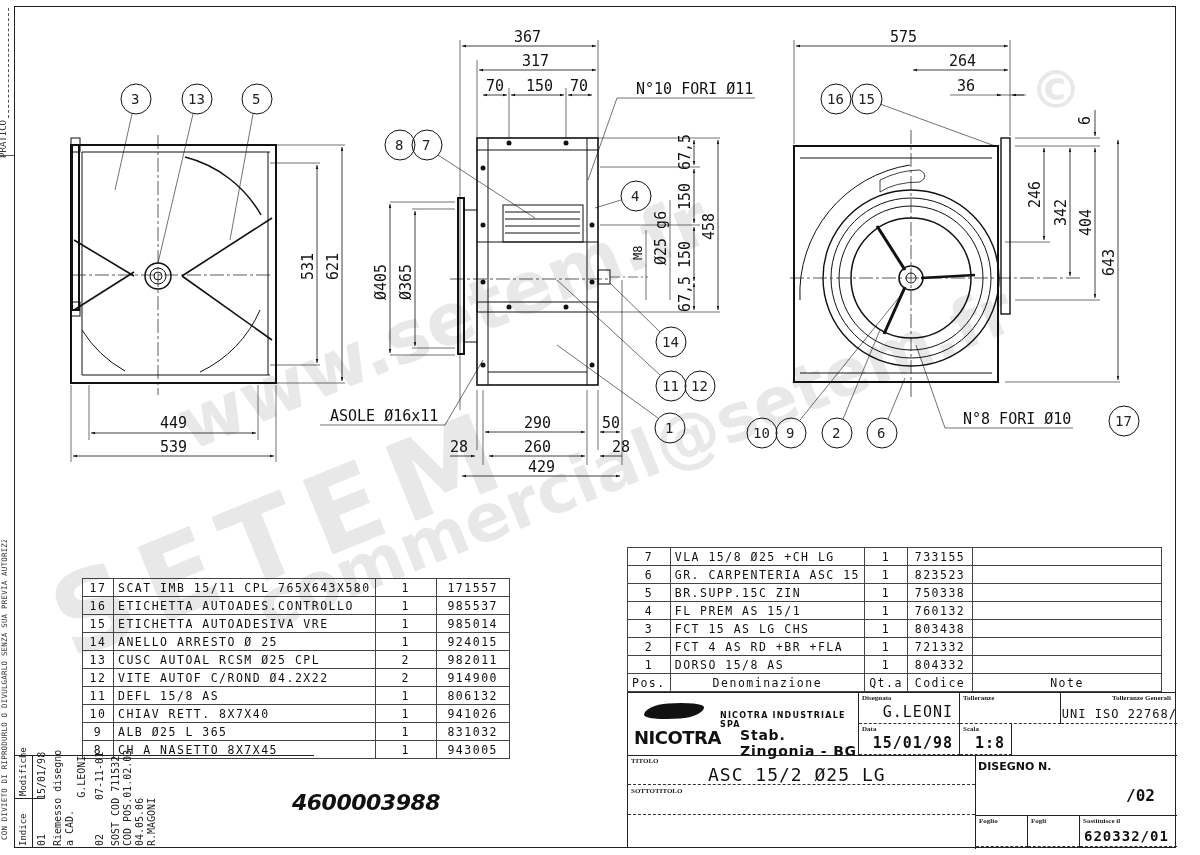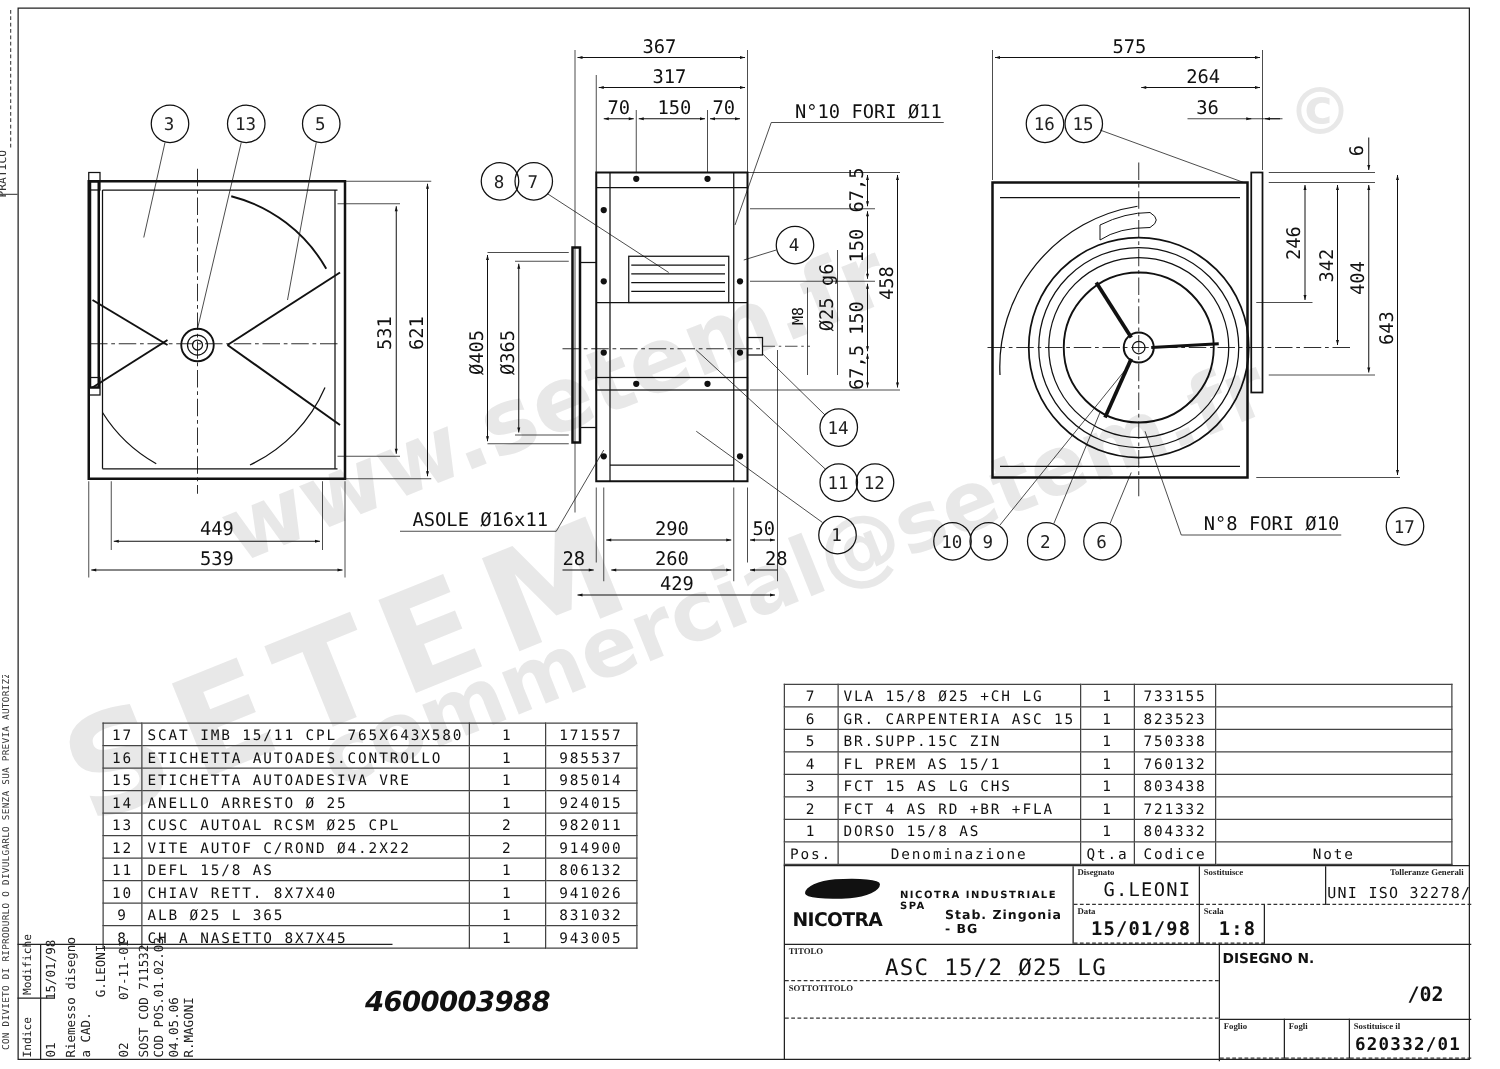--- a/index.html
+++ b/index.html
@@ -33,23 +33,23 @@
   .rev-line { position:absolute; background:#222; }
   .docnum { position:absolute; left:292px; top:790px; font-family:"DejaVu Sans","Liberation Sans",sans-serif; font-style:italic; font-weight:bold; font-size:22px; letter-spacing:-0.5px; }
 
   
   .tb { position:absolute; left:627px; top:692px; width:549px; height:156px; border-top:1.5px solid #222; border-left:1.5px solid #222; box-sizing:border-box; }
   .cell { position:absolute; box-sizing:border-box; }
   .lbl { position:absolute; left:3px; top:1px; font-size:7px; font-family:Liberation Serif, serif; font-weight:bold; color:#222; }
   .val { position:absolute; right:6px; bottom:2px; font-size:15px; letter-spacing:1px; }
   .dash { border-bottom:1px dashed #333; }
   .logo-wave { position:absolute; left:16px; top:10px; width:60px; height:16px; background:#111; border-radius:40% 60% 40% 60% / 60% 40% 60% 40%; transform:skewY(-4deg); }
-  .logo-text { position:absolute; left:6px; top:34px; font-family:"DejaVu Sans","Liberation Sans",sans-serif; font-weight:bold; font-size:15px; letter-spacing:-0.5px; }
+  .logo-text { position:absolute; left:6px; top:34px; font-family:"DejaVu Sans","Liberation Sans",sans-serif; font-weight:bold; font-size:18px; letter-spacing:-0.5px; }
   .company { position:absolute; left:92px; top:18px; font-family:"DejaVu Sans","Liberation Sans",sans-serif; font-weight:bold; font-size:8px; letter-spacing:1.2px; }
-  .plant { position:absolute; left:112px; top:34px; font-family:"DejaVu Sans","Liberation Sans",sans-serif; font-weight:bold; font-size:10px; letter-spacing:0.8px;margin-left:16px; }
+  .plant { position:absolute; left:112px; top:34px; font-family:"DejaVu Sans","Liberation Sans",sans-serif; font-weight:bold; font-size:14px; letter-spacing:0.8px; }
 
   .wm { position:absolute; font-family:"DejaVu Sans","Liberation Sans",sans-serif; font-weight:bold; color:rgba(150,150,150,0.22); white-space:nowrap; pointer-events:none; }
 </style>
 </head>
 <body>
 
 <div class="left-strip">
   <div class="pratico-dash"></div>
   <div class="pratico">PRATICO</div>
   <div class="pratico-box"></div>
@@ -471,26 +471,26 @@
     <div class="logo-wave"></div>
     <div class="logo-text">NICOTRA</div>
     <div class="company">NICOTRA INDUSTRIALE SPA</div>
     <div class="plant">Stab. Zingonia - BG</div>
   </div>
   <div class="cell dash" style="left:231px;top:0;width:101px;height:31px;border-right:1px solid #222;">
     <span class="lbl">Disegnato</span>
     <span class="val">G.LEONI</span>
   </div>
   <div class="cell dash" style="left:332px;top:0;width:101px;height:31px;border-right:1px solid #222;">
-    <span class="lbl">Sostituisce</span>
+    <span class="lbl">Tolleranze</span>
     <span class="val"></span>
   </div>
   <div class="cell dash" style="left:433px;top:0;width:116px;height:31px;">
     <span class="lbl" style="left:auto;right:6px;">Tolleranze Generali</span>
-    <span class="val" style="right:0;font-size:12px;">UNI ISO 32278/</span>
+    <span class="val" style="right:0;font-size:12px;">UNI ISO 22768/</span>
   </div>
   <div class="cell dash" style="left:231px;top:31px;width:101px;height:31px;border-right:1px solid #222;">
     <span class="lbl">Data</span>
     <span class="val" style="font-weight:bold;">15/01/98</span>
   </div>
   <div class="cell dash" style="left:332px;top:31px;width:52px;height:31px;border-right:1px solid #222;">
     <span class="lbl">Scala</span>
     <span class="val" style="font-weight:bold;">1:8</span>
   </div>
 

